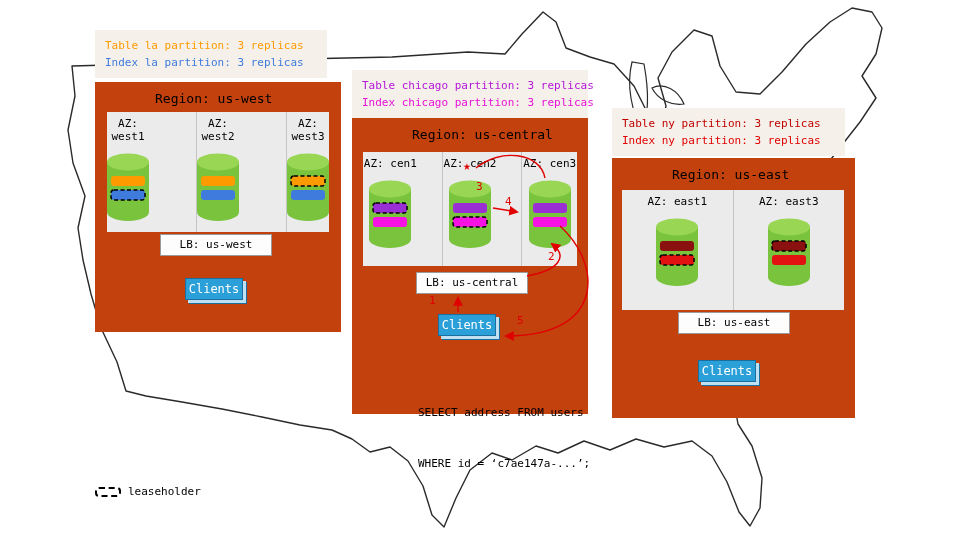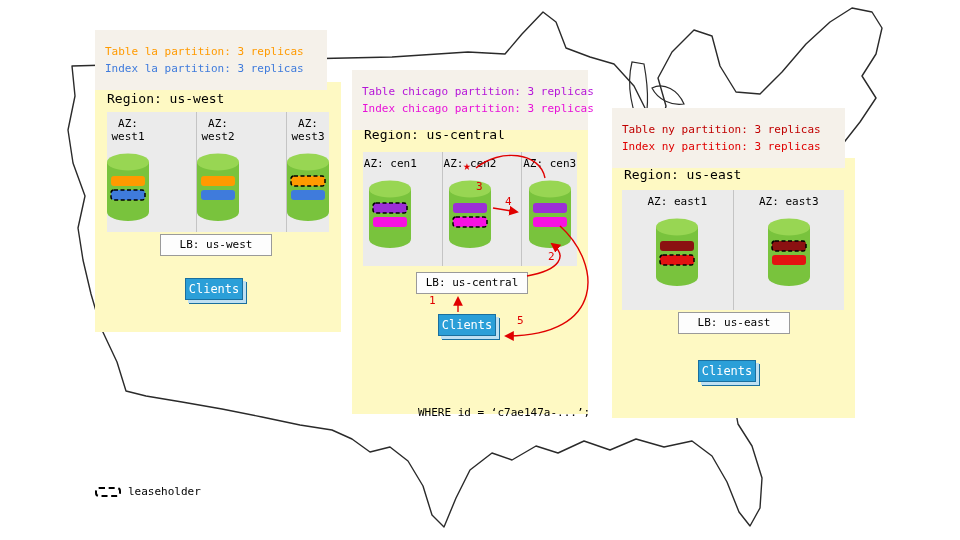--- a/index.html
+++ b/index.html
@@ -5,30 +5,30 @@
   * { margin:0; padding:0; box-sizing:border-box; }
   html,body { width:960px; height:540px; }
   body {
     position:relative; background:#ffffff; overflow:hidden;
     font-family:"DejaVu Sans Mono","Liberation Mono",monospace; color:#000;
   }
   #map-svg { position:absolute; left:0; top:0; z-index:0; }
 
   .note {
     position:absolute; z-index:3; background:#f5f1ea;
-    padding:13px 10px; font-size:11px; line-height:17px; white-space:nowrap;
+    padding:7px 10px; font-size:11px; line-height:17px; white-space:nowrap;
   }
   .note-west-l1 { color:#ff9a00; }
   .note-west-l2 { color:#3f7bdc; }
   .note-cen-l1  { color:#b515d8; }
   .note-cen-l2  { color:#e811d8; }
   .note-east-l1 { color:#c00000; }
   .note-east-l2 { color:#e00000; }
 
-  .region { position:absolute; z-index:2; background:#fef9c3; }
+  .region { position:absolute; z-index:2; background:#c2410c;padding-left:48px; }
   .region-title { font-size:13px; padding:9px 12px 0 12px; color:#000; }
 
   .az-row { position:absolute; background:#ebebeb; display:flex; }
   .az { flex:1; display:flex; flex-direction:column; align-items:center; min-width:0; }
   .az + .az { border-left:1px solid #c4c4c4; }
   .az-label { font-size:11px; padding:5px 0 4px; width:100%; text-align:center; }
   .cyl { margin-top:5px; }
   .cyl-body { fill:#79c33d; }
   .cyl-top  { fill:#98d653; }
   .stripe-orange{fill:#ff9a00} .stripe-blue{fill:#3f7bdc}
@@ -149,20 +149,21 @@
         <rect class="stripe-purple" x="6" y="24" width="34" height="10" rx="3"></rect>
         <rect class="stripe-magenta" x="6" y="38" width="34" height="10" rx="3"></rect>
       </svg>
     </div>
   </div>
 
   <div class="lb" style="left:64px; top:154px; width:112px;">LB: us-central</div>
   <div class="clients" style="left:86px; top:196px;">Clients</div>
 
   <div class="sql" style="left:66px; top:252px;">
+    <div>SELECT address FROM users</div>
     <div>WHERE id = ‘c7ae147a-...’;</div>
   </div>
 </div>
 
 <div class="note" style="left:612px; top:108px; width:233px;">
   <div class="note-east-l1">Table ny partition: 3 replicas</div>
   <div class="note-east-l2">Index ny partition: 3 replicas</div>
 </div>
 
 <div class="region" style="left:612px; top:158px; width:243px; height:260px;">

